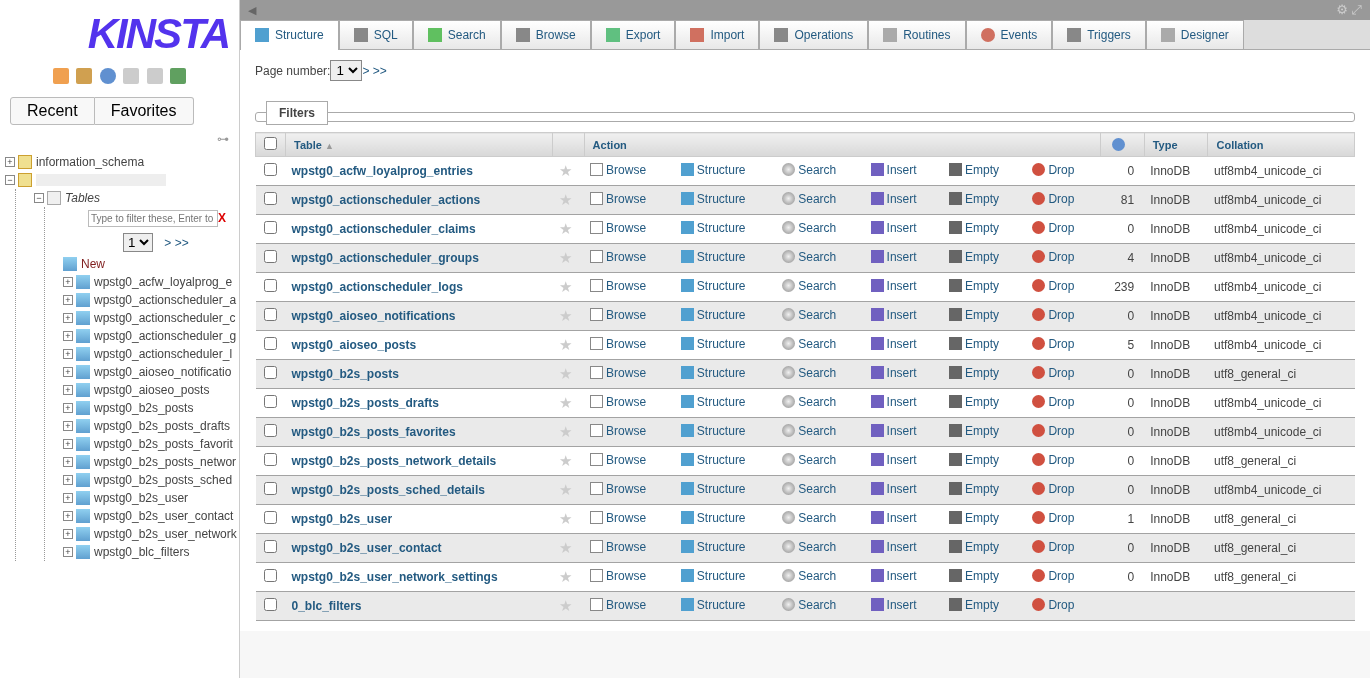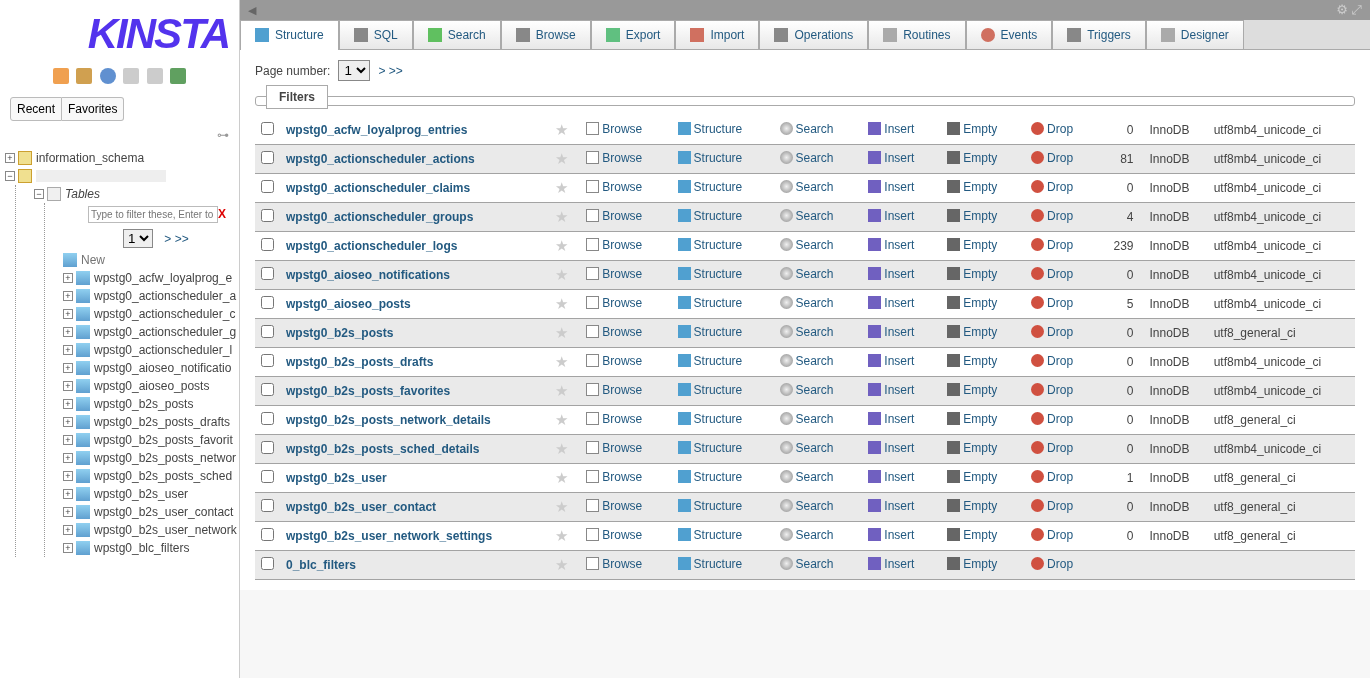--- a/index.html
+++ b/index.html
@@ -13,42 +13,42 @@
 .logo-pma { font-family: Georgia, serif; font-size: 17px; font-style: italic; color: #888; margin-top: -5px; }
 .quick-icons { text-align: center; padding: 5px 0; }
 .quick-icons span { display: inline-block; width: 16px; height: 16px; margin: 0 2px; background: #ccc; border-radius: 2px; cursor: pointer; }
 .qi-home { background: #f0a050 !important; }
 .qi-exit { background: #d0a050 !important; }
 .qi-docs { background: #6090d0 !important; border-radius: 50% !important; }
 .qi-gear { background: #ccc !important; }
 .qi-reload { background: #60a060 !important; }
 
 .recent-fav { display: flex; gap: 0; padding: 5px 10px; }
-.recent-fav button { padding: 4px 6px; border: 1px solid #bbb; background: #f8f8f8; cursor: pointer; font-size: 12px; }
+.recent-fav button { padding: 4px 16px; border: 1px solid #bbb; background: #f8f8f8; cursor: pointer; font-size: 16px; }
 .recent-fav button:first-child { border-radius: 3px 0 0 3px; }
 .recent-fav button:last-child { border-radius: 0 3px 3px 0; border-left: none; }
 
 .collapse-handle { text-align: right; padding: 2px 10px; color: #999; }
 
 .tree { padding: 5px 0 5px 5px; font-size: 12px; }
 .tree-node { display: flex; align-items: center; padding: 2px 0; white-space: nowrap; cursor: pointer; }
 .tree-toggle { width: 10px; height: 10px; border: 1px solid #888; display: inline-flex; align-items: center; justify-content: center; font-size: 9px; margin-right: 3px; background: #fff; line-height: 1; }
 .tree-icon { width: 14px; height: 14px; margin-right: 4px; display: inline-block; }
 .db-icon { background: #f0e090; border: 1px solid #cca030; }
 .tbl-icon { background: linear-gradient(#90d0f0, #60a0d0); }
 .tree-children { padding-left: 18px; border-left: 1px dotted #999; margin-left: 10px; }
 .dbname-redacted { display: inline-block; width: 130px; height: 12px; background: #eee; }
 .tree-label-tables { font-style: italic; }
 
 .filter-input { width: 130px; padding: 2px; border: 1px solid #bbb; font-size: 10px; margin: 3px 0 3px 25px; }
 .filter-x { color: #d00; font-weight: bold; }
 .page-sel { margin: 3px 0 3px 60px; }
 .page-sel select { border: 1px solid #888; }
 .page-sel a { color: #235a81; text-decoration: none; margin-left: 8px; }
-.new-link { color: #737373; padding-left: 0; }
+.new-link { color: #7f1d1d; padding-left: 0; }
 
 
 .main { flex: 1; background: #f7f7f7; overflow: hidden; position: relative; }
 .topbar { height: 20px; background: #999; display: flex; align-items: center; padding: 0 8px; }
 .topbar-collapse { color: #666; font-size: 11px; }
 .topbar-gear { margin-left: auto; color: #ccc; font-size: 13px; }
 
 .tabs { display: flex; background: #ddd; border-bottom: 1px solid #aaa; }
 .tab { padding: 7px 14px; background: linear-gradient(#fff, #e8e8e8); border: 1px solid #aaa; border-bottom: none; margin-right: 0; display: flex; align-items: center; gap: 6px; cursor: pointer; color: #235a81; font-size: 12px; }
 .tab.active { background: #fff; color: #235a81; position: relative; }
@@ -60,21 +60,21 @@
 .ti-query { background: #888; }
 .ti-export { background: #60c080; }
 .ti-import { background: #d07060; }
 .ti-operations { background: #888; }
 .ti-routines { background: #aaa; }
 .ti-events { background: #d07060; border-radius: 50%; }
 .ti-triggers { background: #888; }
 .ti-designer { background: #aaa; }
 
 .content { padding: 10px 15px; background: #fff; }
-.pagenum { display: flex; align-items: center; gap: 8px; margin-bottom: 15px; }
+.pagenum { display: flex; align-items: center; margin-bottom: 31px; }
 .pagenum select { border: 1px solid #888; padding: 1px; }
 .pagenum a { color: #235a81; text-decoration: none; }
 
 .filters-box { border: 1px solid #aaa; border-radius: 3px; padding: 4px; position: relative; margin-bottom: 10px; }
 .filters-legend { position: absolute; top: -12px; left: 10px; background: #fff; border: 1px solid #aaa; padding: 4px 12px; font-weight: bold; }
 .filters-row { display: flex; align-items: center; gap: 10px; margin-top: 5px; }
 .filters-row input { width: 200px; padding: 4px; border: 1px solid #888; }
 
 
 .data-table { width: 100%; border-collapse: collapse; }
@@ -297,20 +297,29 @@
         <select><option>1</option></select>
         <a href="#">&gt; &gt;&gt;</a>
       </div>
 
       <fieldset class="filters-box">
         <div class="filters-legend">Filters</div>
       </fieldset>
 
       <table class="data-table">
         <thead>
+          <tr class="sub">
+            <th class="chk-cell"><input type="checkbox" style=""></th>
+            <th><span>Table</span> <span class="sort-icon">▲</span></th>
+            <th></th>
+            <th colspan="6">Action</th>
+            <th><span class="th-icon"></span></th>
+            <th>Type</th>
+            <th>Collation</th>
+          </tr>
         </thead>
         <tbody id="table-body">
             <tr class="odd">
     <td class="chk-cell"><input type="checkbox" style=""></td>
     <td><span class="tbl-name">wpstg0_acfw_loyalprog_entries</span></td>
     <td><span class="star">★</span></td>
     <td><span class="action-link"><span class="act-icon ai-browse"></span>Browse</span></td>
     <td><span class="action-link"><span class="act-icon ai-structure"></span>Structure</span></td>
     <td><span class="action-link"><span class="act-icon ai-search"></span>Search</span></td>
     <td><span class="action-link"><span class="act-icon ai-insert"></span>Insert</span></td>

